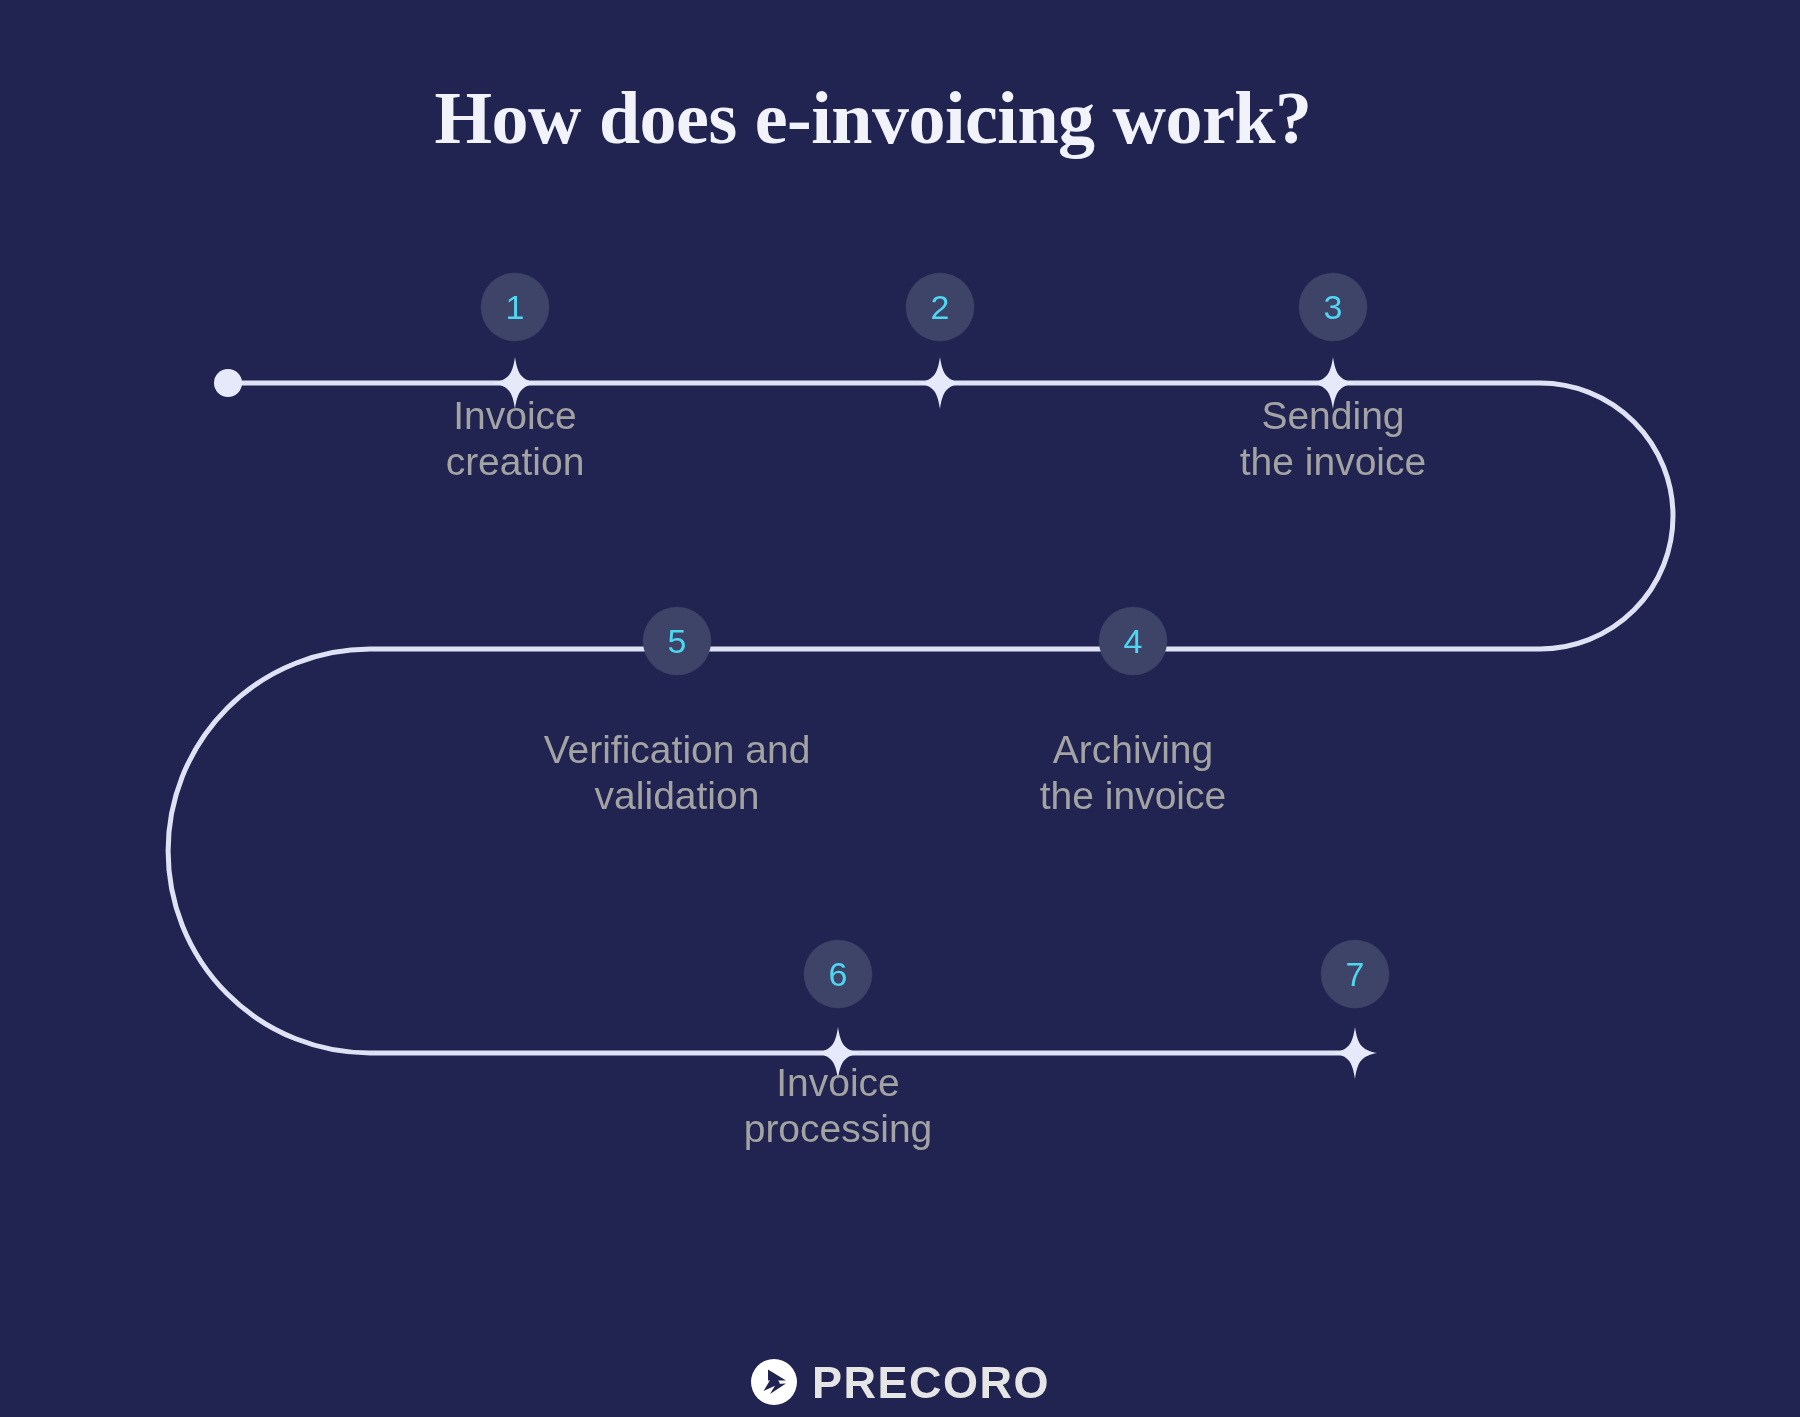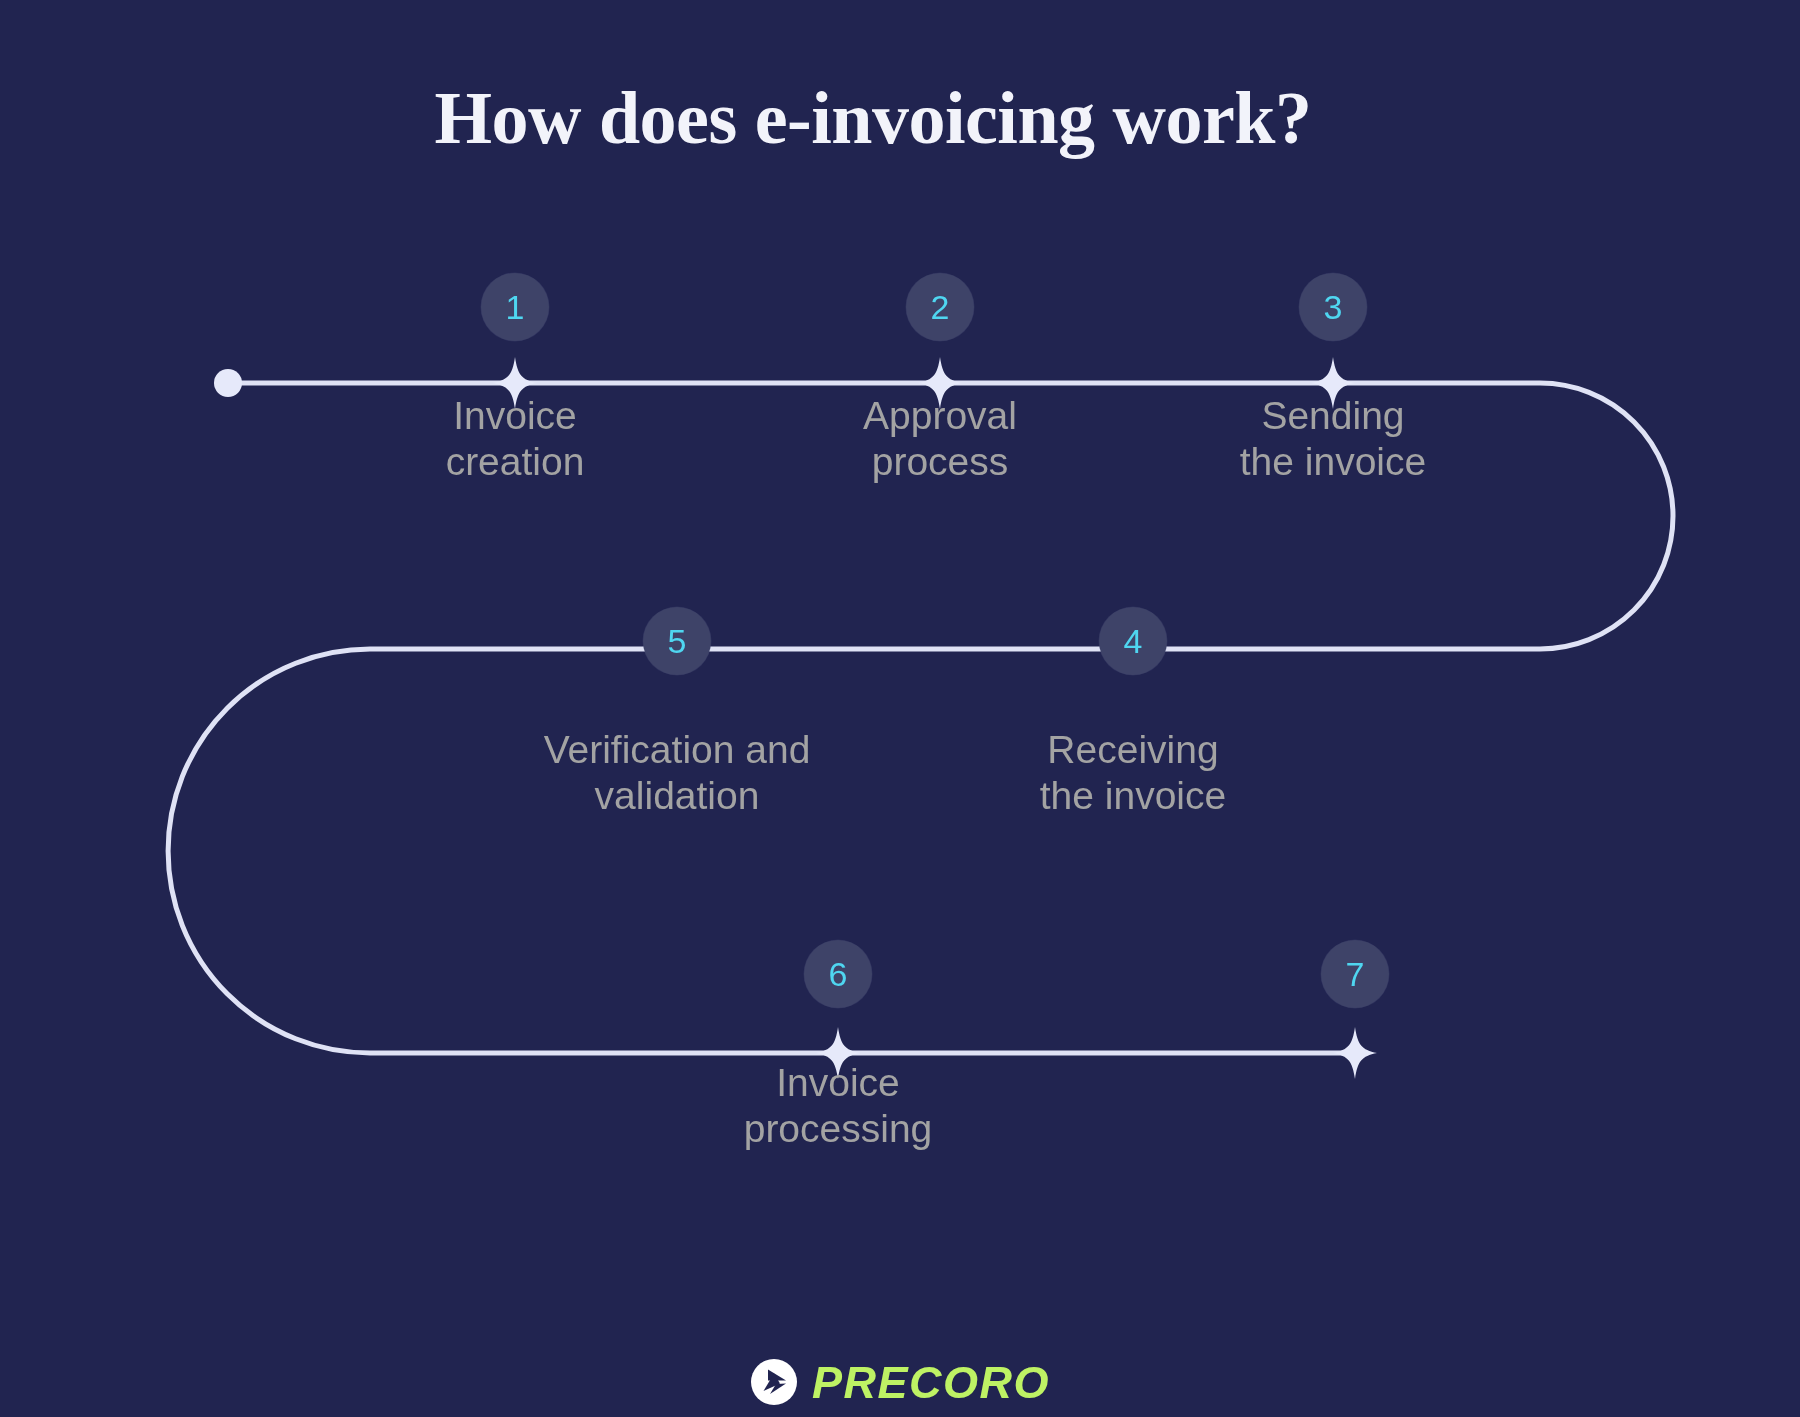--- a/index.html
+++ b/index.html
@@ -87,23 +87,22 @@
   }
   #logo-mark {
     width: 48px;
     height: 48px;
     flex: 0 0 auto;
   }
   #logo-wordmark {
     font-size: 45px;
     font-weight: bold;
     letter-spacing: 1.5px;
-    color: #bef264;
+    color: #e5e5e5;
     line-height: 1;
-    font-style: italic;
   }
 </style>
 </head>
 <body>
 
 <div id="infographic">
 
   <div id="title">How does e-invoicing work?</div>
 
   <svg id="timeline-svg" viewBox="0 0 1800 1417" xmlns="http://www.w3.org/2000/svg">
@@ -137,37 +136,35 @@
       <span>1</span>
     </div>
     <div class="step-label">Invoice
 creation</div>
   </div>
 
   <div class="step row1" style="left:940px; top:273px;">
     <div class="step-badge">
       <span>2</span>
     </div>
-    <div class="step-label">Approval
-process</div>
   </div>
 
   <div class="step row1" style="left:1333px; top:273px;">
     <div class="step-badge">
       <span>3</span>
     </div>
     <div class="step-label">Sending
 the invoice</div>
   </div>
 
   <div class="step row2" style="left:1133px; top:607px;">
     <div class="step-badge">
       <span>4</span>
     </div>
-    <div class="step-label">Receiving
+    <div class="step-label">Archiving
 the invoice</div>
   </div>
 
   <div class="step row2" style="left:677px; top:607px;">
     <div class="step-badge">
       <span>5</span>
     </div>
     <div class="step-label">Verification and
 validation</div>
   </div>

